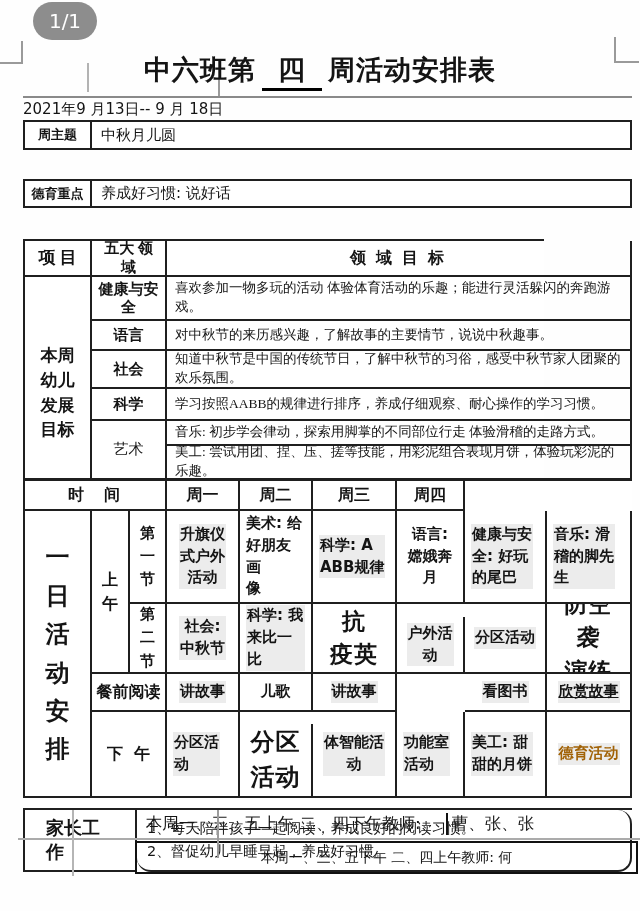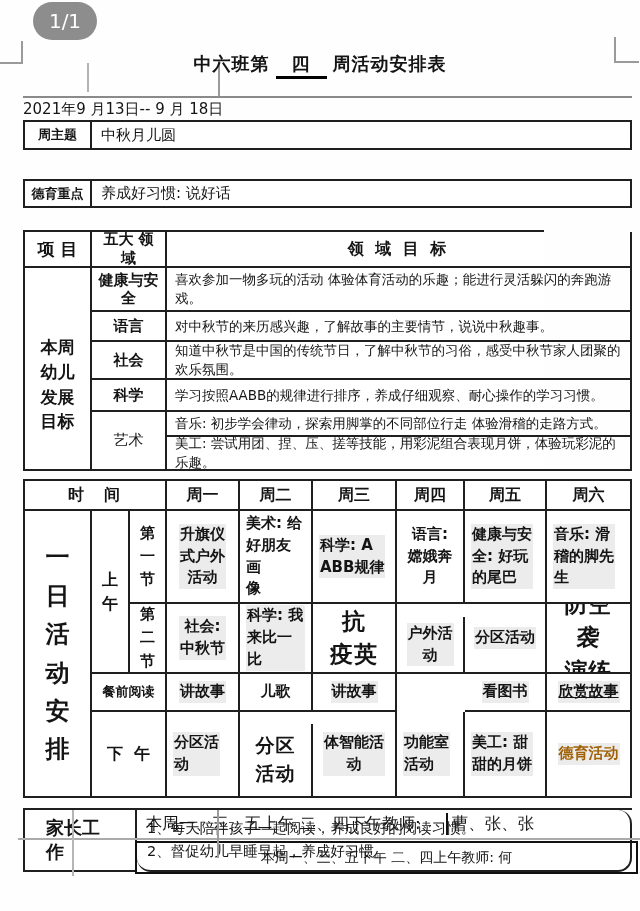--- a/index.html
+++ b/index.html
@@ -8,21 +8,21 @@
   body{ font-family:"DejaVu Sans","Liberation Sans",sans-serif; color:var(--ink); }
   .page{ position:relative; width:640px; height:911px; background:#fefefe; overflow:hidden; }
 
   
   .badge{ position:absolute; left:33px; top:2px; width:64px; height:38px; background:#8d8d8d;
           border-radius:20px; color:#fff; font-size:20px; display:flex; align-items:center; justify-content:center; }
   .mark{ position:absolute; background:#9a9a9a; }
 
   
   .title{ position:absolute; top:52px; left:0; width:640px; text-align:center;
-          font-size:18px; font-weight:bold; letter-spacing:1px; }
+          font-size:27px; font-weight:bold; letter-spacing:1px; }
   .title .uline{ display:inline-block; padding:0 16px; border-bottom:3px solid #000; margin:0 6px; }
   .date{ position:absolute; top:96px; left:23px; width:609px; border-top:2px solid #8a8a8a;
          text-align:left; font-size:15px; padding:2px 2px 0 0; }
 
   
   .tblgrid{ position:absolute; left:23px; display:grid; border-left:2px solid var(--bd); border-top:2px solid var(--bd); background:#fff; }
   .c{ border-right:2px solid var(--bd); border-bottom:2px solid var(--bd);
       display:flex; align-items:center; justify-content:center; text-align:center;
       padding:2px 6px; overflow:hidden; line-height:1.35; }
   .tl{ justify-content:flex-start; text-align:left; }
@@ -30,22 +30,22 @@
   .pre{ white-space:pre-line;border-radius:14px; }
   .hl{ background:#ececec; padding:0 1px; }
 
   
   .infoA{ top:120px; width:609px; grid-template-columns:67px 540px; grid-template-rows:28px; font-size:14px; }
   .infoB{ top:179px; width:609px; grid-template-columns:67px 540px; grid-template-rows:27px; font-size:14px; }
   .lab{ font-size:13px; font-weight:bold; }
   .val{ font-size:15px; justify-content:flex-start; text-align:left; padding-left:9px; }
 
   
-  .goals{ top:230px; width:521px; grid-template-columns:67px 75px 465px;
-          grid-template-rows:36px 44px 30px 38px 32px 25px 34px; }
+  .goals{ top:239px; width:521px; grid-template-columns:67px 75px 465px;
+          grid-template-rows:36px 44px 30px 38px 32px 25px 34px;font-family:Liberation Serif, serif; }
   .goals .hd{ font-weight:bold; font-size:16px; }
   .goals .dm{ font-weight:bold; font-size:15px; line-height:1.2; }
   .goals .tx{ font-size:13.5px; justify-content:flex-start; text-align:left; line-height:1.4; padding-left:8px; }
   .bigleft{ font-size:17px; font-weight:bold; line-height:1.45; }
   .bigleft span{ display:inline-block; width:38px; text-align:center;margin-top:32px; }
 
   
   .sched{ top:479px; width:609px; grid-template-columns:67px 38px 37px 73px 73px 84px 68px 82px 85px;
           grid-template-rows:30px 93px 70px 38px 86px; font-size:15px; }
   .sched .hd{ font-weight:bold; font-size:16px; }
@@ -122,36 +122,34 @@
     <div class="c tx" style="grid-column:3;grid-row:6;">音乐: 初步学会律动，探索用脚掌的不同部位行走 体验滑稽的走路方式。</div>
     <div class="c tx" style="grid-column:3;grid-row:7;">美工: 尝试用团、捏、压、搓等技能，用彩泥组合表现月饼，体验玩彩泥的乐趣。</div>
   </div>
 
   <div class="tblgrid sched">
     <div class="c hd" style="grid-column:1 / span 3;grid-row:1;letter-spacing:2px;">时　间</div>
     <div class="c hd dayrow" style="grid-column:4;grid-row:1;">周一</div>
     <div class="c hd dayrow" style="grid-column:5;grid-row:1;">周二</div>
     <div class="c hd dayrow" style="grid-column:6;grid-row:1;">周三</div>
     <div class="c hd dayrow" style="grid-column:7;grid-row:1;">周四</div>
-    <div class="c hd dayrow" style="grid-column:8;grid-row:1;">周五</div>
-    <div class="c hd dayrow" style="grid-column:9;grid-row:1;">周六</div>
 
     <div class="c vlab" style="grid-column:1;grid-row:2 / span 4;font-size:24px;line-height:1.6;">
       <span style="width:26px;">一日活动安排</span>
     </div>
     <div class="c vlab" style="grid-column:2;grid-row:2 / span 2;font-size:16px;line-height:1.5;">
       <span style="width:17px;">上午</span>
     </div>
     <div class="c vlab" style="grid-column:3;grid-row:2;font-size:15px;line-height:1.55;">
       <span style="width:16px;">第一节</span>
     </div>
     <div class="c vlab" style="grid-column:3;grid-row:3;font-size:15px;line-height:1.55;">
       <span style="width:16px;">第二节</span>
     </div>
-    <div class="c b" style="grid-column:2 / span 2;grid-row:4;font-size:13px;padding:7px 1px;">餐前阅读</div>
+    <div class="c b" style="grid-column:2 / span 2;grid-row:4;font-size:16px;padding:7px 1px;">餐前阅读</div>
     <div class="c b" style="grid-column:2 / span 2;grid-row:5;font-size:16px;white-space:pre;">下  午</div>
 
     <div class="c cell" style="grid-column:4;grid-row:2;"><span class="hl">升旗仪
 式户外
 活动</span></div>
     <div class="c cell tl" style="grid-column:5;grid-row:2;"><span>美术: 给
 好朋友画
 像</span></div>
     <div class="c cell tl" style="grid-column:6;grid-row:2;"><span class="hl">科学: A
 ABB规律</span></div>
@@ -178,21 +176,21 @@
 演练</span></div>
 
     <div class="c cell" style="grid-column:4;grid-row:4;"><span class="hl">讲故事</span></div>
     <div class="c cell" style="grid-column:5;grid-row:4;"><span>儿歌</span></div>
     <div class="c cell" style="grid-column:6;grid-row:4;"><span class="hl">讲故事</span></div>
     <div class="c cell" style="grid-column:8;grid-row:4;"><span class="hl">看图书</span></div>
     <div class="c cell" style="grid-column:9;grid-row:4;text-decoration:underline;"><span class="hl">欣赏故事</span></div>
 
     <div class="c cell tl" style="grid-column:4;grid-row:5;"><span class="hl">分区活
 动</span></div>
-    <div class="c cell xl" style="grid-column:5;grid-row:5;font-size:19px;margin-top:12px;"><span>分区
+    <div class="c cell xl" style="grid-column:5;grid-row:5;font-size:24px;margin-top:12px;"><span>分区
 活动</span></div>
     <div class="c cell" style="grid-column:6;grid-row:5;"><span class="hl">体智能活
 动</span></div>
     <div class="c cell tl" style="grid-column:7;grid-row:5;"><span class="hl">功能室
 活动</span></div>
     <div class="c cell tl" style="grid-column:8;grid-row:5;"><span class="hl">美工: 甜
 甜的月饼</span></div>
     <div class="c cell" style="grid-column:9;grid-row:5;color:#a16207;"><span class="hl">德育活动</span></div>
   </div>
 

